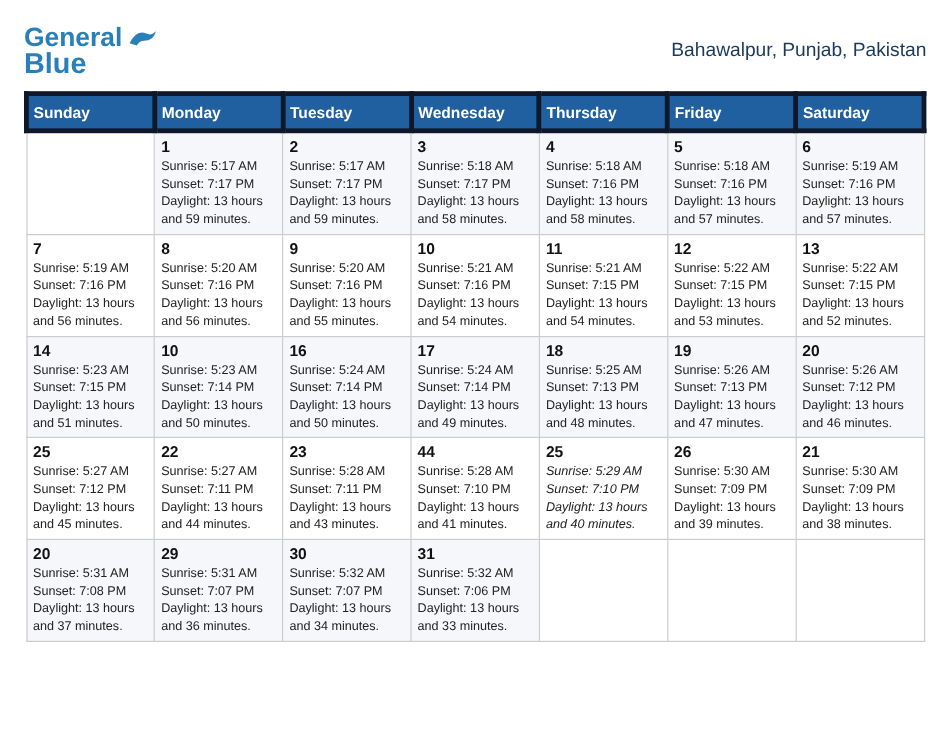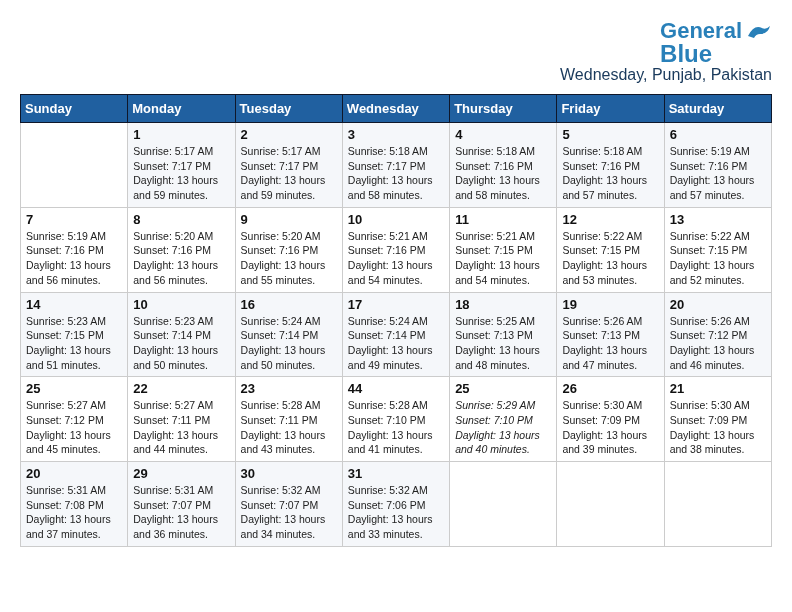--- a/index.html
+++ b/index.html
@@ -6,23 +6,22 @@
     body {
       font-family: Arial, sans-serif;
       background: #fff;
       width: 792px;
       min-height: 612px;
       padding: 20px;
     }
     .header {
       display: flex;
       justify-content: space-between;
-      align-items: flex-end;
+      align-items: center;
       margin-bottom: 10px;
-      flex-direction: column;
     }
     .logo {
       display: flex;
       flex-direction: column;
       align-items: flex-start;
     }
     .logo-text {
       font-size: 22px;
       font-weight: bold;
       color: #1a3a5c;
@@ -50,21 +49,21 @@
       border-collapse: collapse;
       font-size: 11px;
     }
     thead tr th {
       background-color: #2060a0;
       color: #fff;
       padding: 6px 4px;
       text-align: left;
       font-size: 13px;
       font-weight: bold;
-      border: 1px solid #0f172a;
+      border: 4px solid #0f172a;
     }
     tbody tr td {
       border: 1px solid #ccc;
       vertical-align: top;
       padding: 4px 5px;
       width: 107px;
       min-height: 70px;
     }
     tbody tr:nth-child(odd) td {
       background-color: #f5f7fa;
@@ -96,21 +95,21 @@
       <span class="logo-text">
         <span>General</span>
       </span>
       <svg width="28" height="22" viewBox="0 0 28 22">
         <path d="M4 16 Q10 4 18 8 Q22 10 26 6 Q24 14 16 14 Q12 14 10 18 Z" fill="#2980b9"></path>
       </svg>
     </div>
     <span class="logo-text" style="color:#2980b9;font-size:24px;">Blue</span>
   </div>
   <div class="title-section">
-    <div class="location">Wednesday, Punjab, Pakistan</div>
+    <div class="location">Bahawalpur, Punjab, Pakistan</div>
   </div>
 </div>
 
 <table>
   <thead>
     <tr>
     <th>Sunday</th>
         <th>Monday</th>
         <th>Tuesday</th>
         <th>Wednesday</th>

